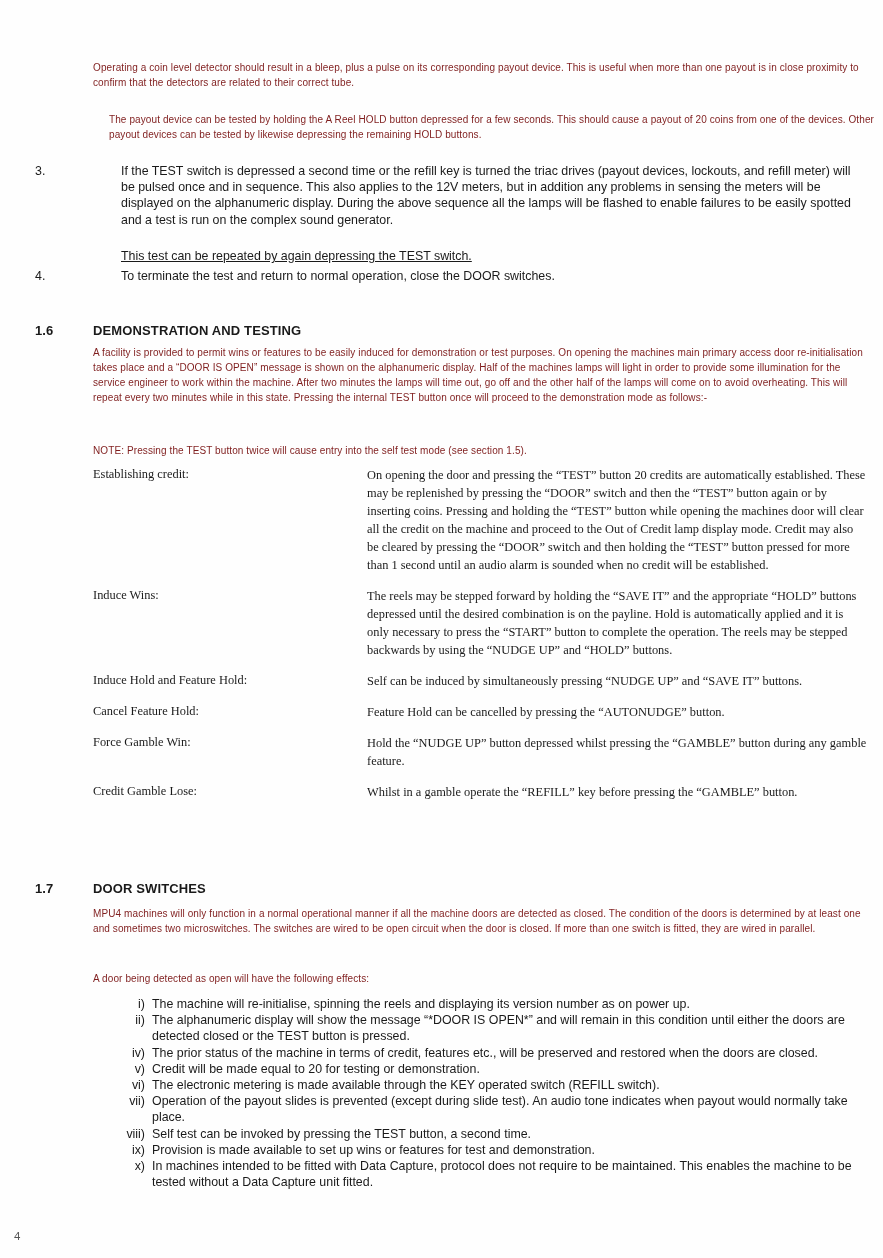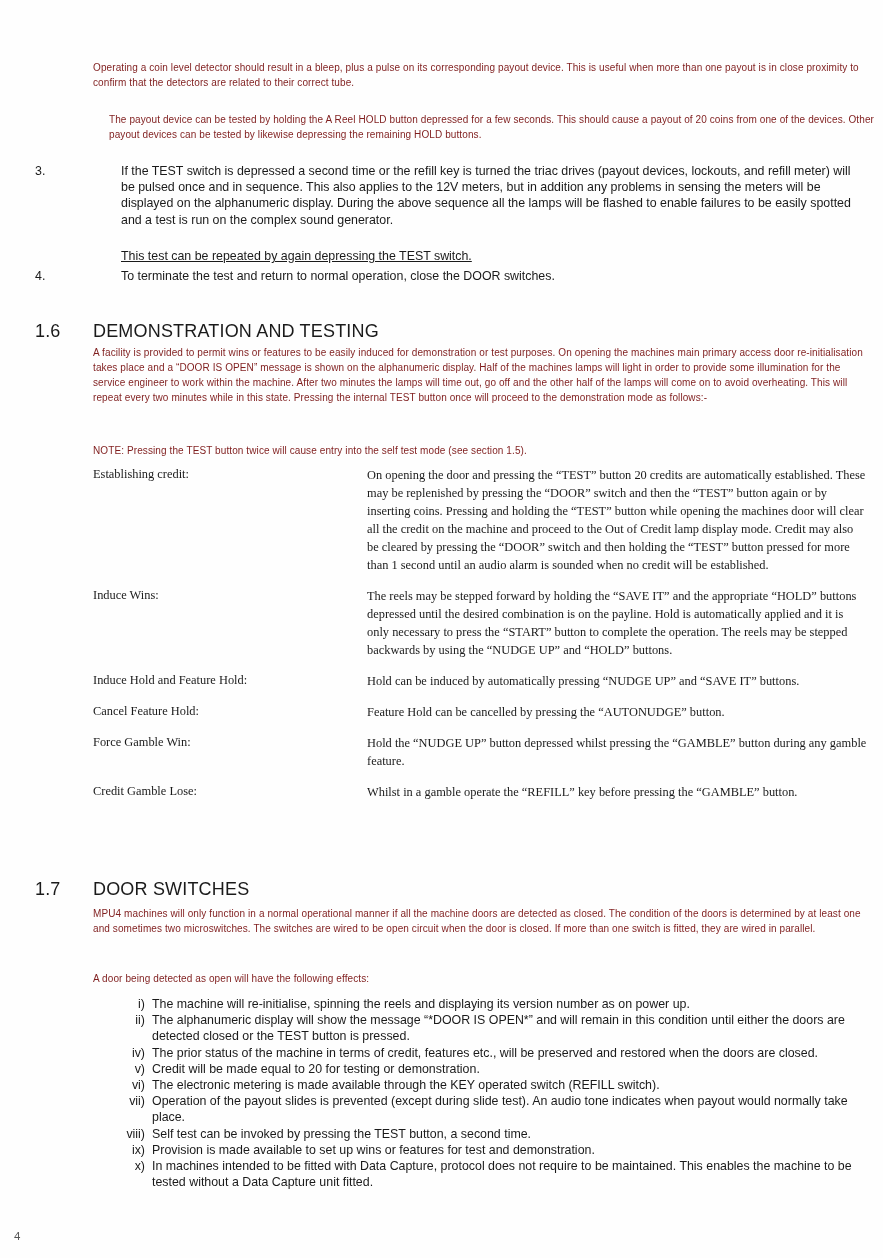--- a/index.html
+++ b/index.html
@@ -47,22 +47,22 @@
   }
   .numrow .body {
     margin-left: 86px;
     font-size: 12.4px;
     line-height: 16.2px;
   }
 
   
   .heading {
     position: absolute;
-    font-weight: normal;
-    font-size: 18px;
+    font-weight: bold;
+    font-size: 13px;
     line-height: 18px;
     letter-spacing: 0.01em;
   }
   .heading .hnum {
     position: absolute;
     left: 0;
     top: 0;
     width: 50px;
   }
   .heading .htitle {
@@ -169,21 +169,21 @@
       <div class="ddesc">On opening the door and pressing the “TEST” button 20 credits are automatically established. These may be replenished by pressing the “DOOR” switch and then the “TEST” button again or by inserting coins. Pressing and holding the “TEST” button while opening the machines door will clear all the credit on the machine and proceed to the Out of Credit lamp display mode. Credit may also be cleared by pressing the “DOOR” switch and then holding the “TEST” button pressed for more than 1 second until an audio alarm is sounded when no credit will be established.</div>
     </div>
 
     <div class="defrow">
       <div class="dlabel">Induce Wins:</div>
       <div class="ddesc">The reels may be stepped forward by holding the “SAVE IT” and the appropriate “HOLD” buttons depressed until the desired combination is on the payline. Hold is automatically applied and it is only necessary to press the “START” button to complete the operation. The reels may be stepped backwards by using the “NUDGE UP” and “HOLD” buttons.</div>
     </div>
 
     <div class="defrow">
       <div class="dlabel">Induce Hold and Feature Hold:</div>
-      <div class="ddesc">Hold can be induced by automatically pressing “NUDGE UP” and “SAVE IT” buttons.</div>
+      <div class="ddesc">Self can be induced by simultaneously pressing “NUDGE UP” and “SAVE IT” buttons.</div>
     </div>
 
     <div class="defrow">
       <div class="dlabel">Cancel Feature Hold:</div>
       <div class="ddesc">Feature Hold can be cancelled by pressing the “AUTONUDGE” button.</div>
     </div>
 
     <div class="defrow">
       <div class="dlabel">Force Gamble Win:</div>
       <div class="ddesc">Hold the “NUDGE UP” button depressed whilst pressing the “GAMBLE” button during any gamble feature.</div>

